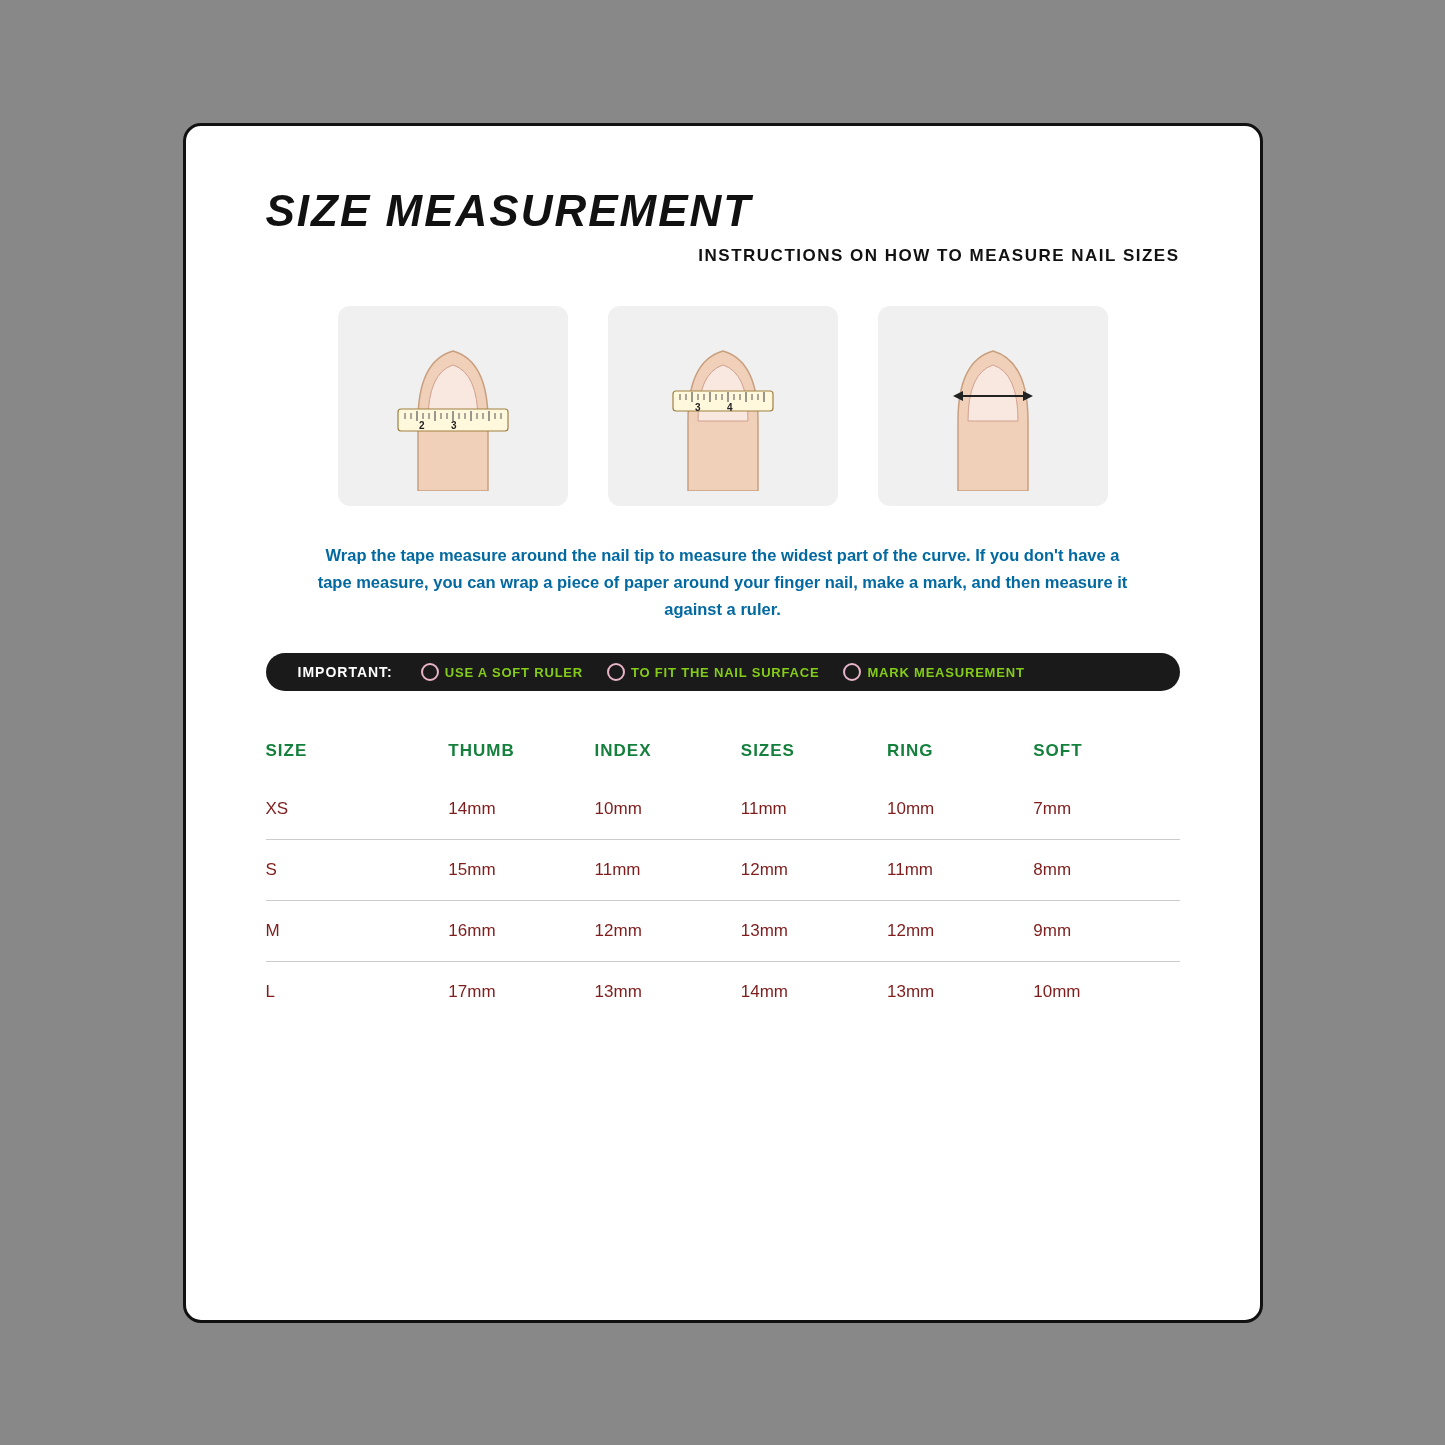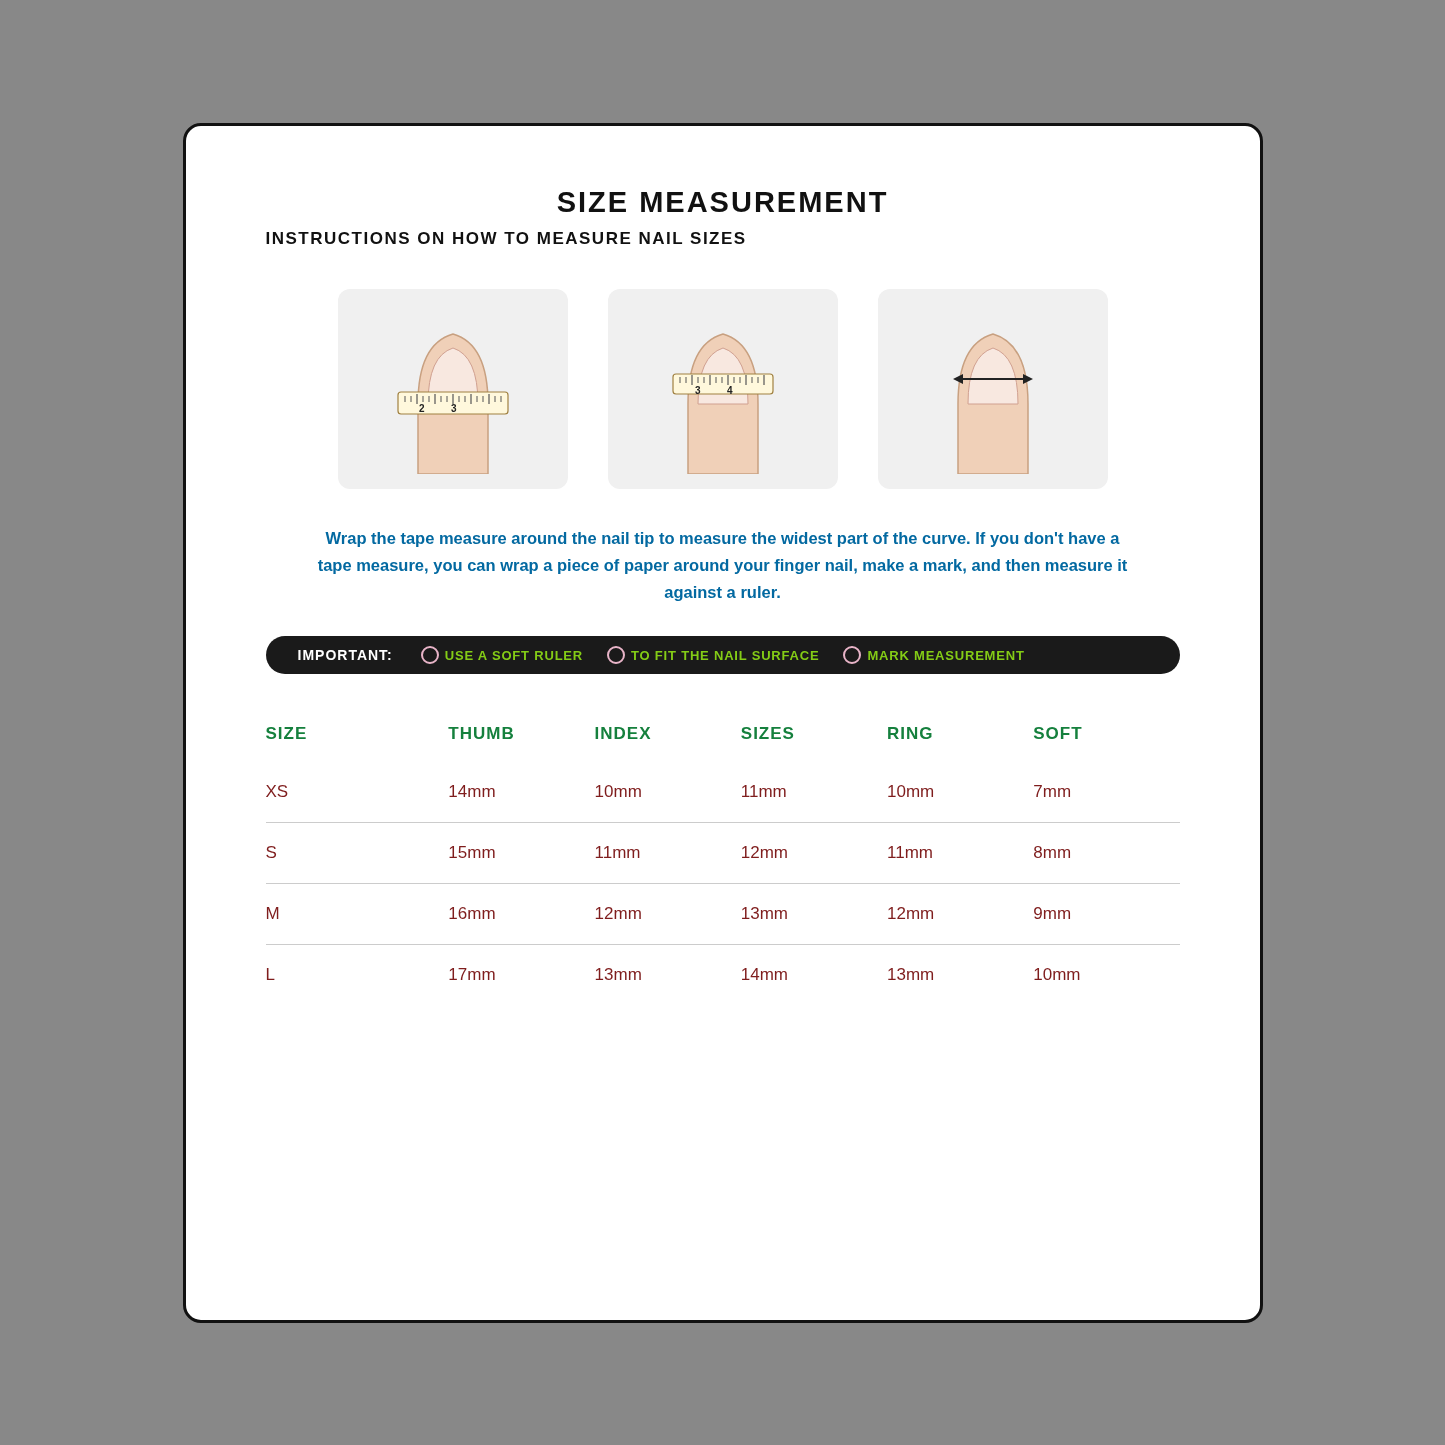--- a/index.html
+++ b/index.html
@@ -14,29 +14,29 @@
     }
     .card {
       width: 1080px;
       min-height: 1200px;
       background: #fff;
       border: 3px solid #111;
       border-radius: 18px;
       padding: 60px 80px 70px 80px;
     }
     .main-title {
-      text-align: center;
-      font-size: 29px;
+      font-size: 44px;
       font-weight: 900;
       letter-spacing: 2px;
       margin-bottom: 10px;
       color: #111;
+      font-style: italic;
     }
     .subtitle {
-      text-align: left;
+      text-align: right;
       font-size: 17px;
       font-weight: 800;
       letter-spacing: 1.5px;
       color: #111;
       margin-bottom: 40px;
     }
     .nail-illustrations {
       display: flex;
       justify-content: center;
       gap: 40px;

